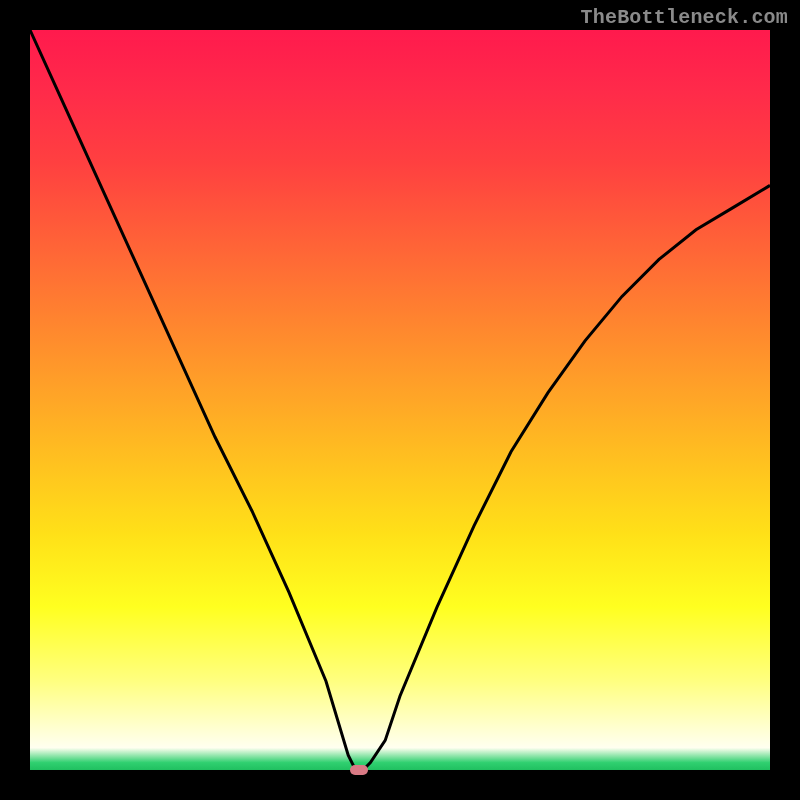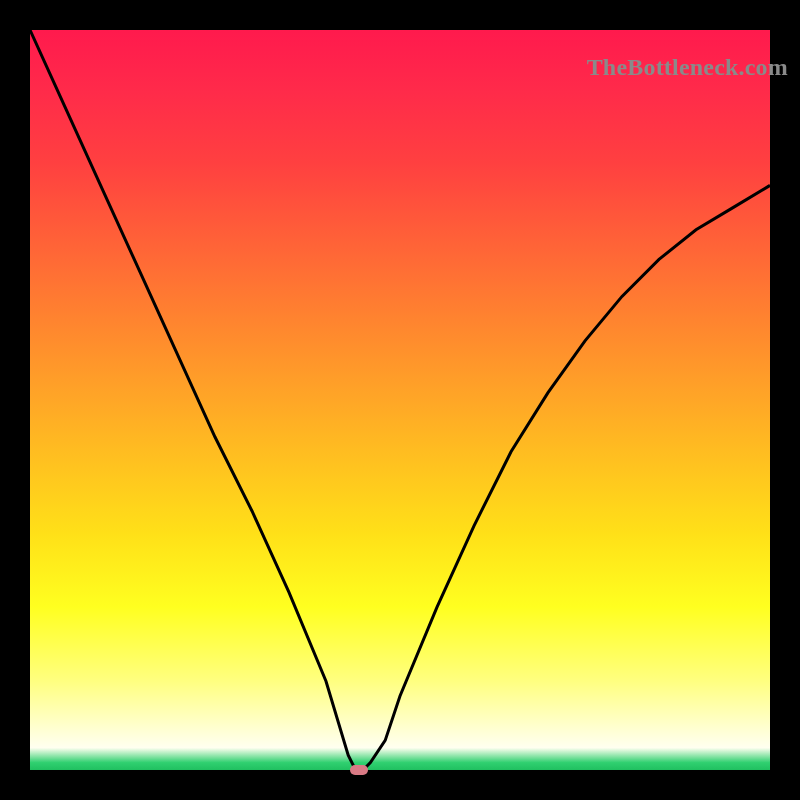--- a/index.html
+++ b/index.html
@@ -50,26 +50,25 @@
     width: 18px;
     height: 10px;
     background: #d97a85;
     border-radius: 5px;
     transform: translate(-50%, -50%);
   }
   .watermark {
     position: absolute;
     top: 6px;
     right: 12px;
-    font-family: Liberation Serif, serif;
-    font-size: 24px;
+    font-family: Liberation Mono, monospace;
+    font-size: 20px;
     font-weight: 600;
     color: #8a8a8a;
     letter-spacing: 0.2px;
-    margin-top: 48px;
   }
 </style>
 </head>
 <body>
 
 <div class="chart-container">
 
   <div class="plot-area">
     <svg class="curve-svg" viewBox="0 0 740 740" preserveAspectRatio="none">
       <path id="curve" class="curve-path" d="M0.00 0.00 L37.00 81.40 L74.00 162.80 L111.00 244.20 L148.00 325.60 L185.00 407.00 L222.00 481.00 L259.00 562.40 L296.00 651.20 L318.20 725.20 L325.60 740.00 L333.00 740.00 L340.40 732.60 L355.20 710.40 L370.00 666.00 L407.00 577.20 L444.00 495.80 L481.00 421.80 L518.00 362.60 L555.00 310.80 L592.00 266.40 L629.00 229.40 L666.00 199.80 L703.00 177.60 L740.00 155.40"></path>

